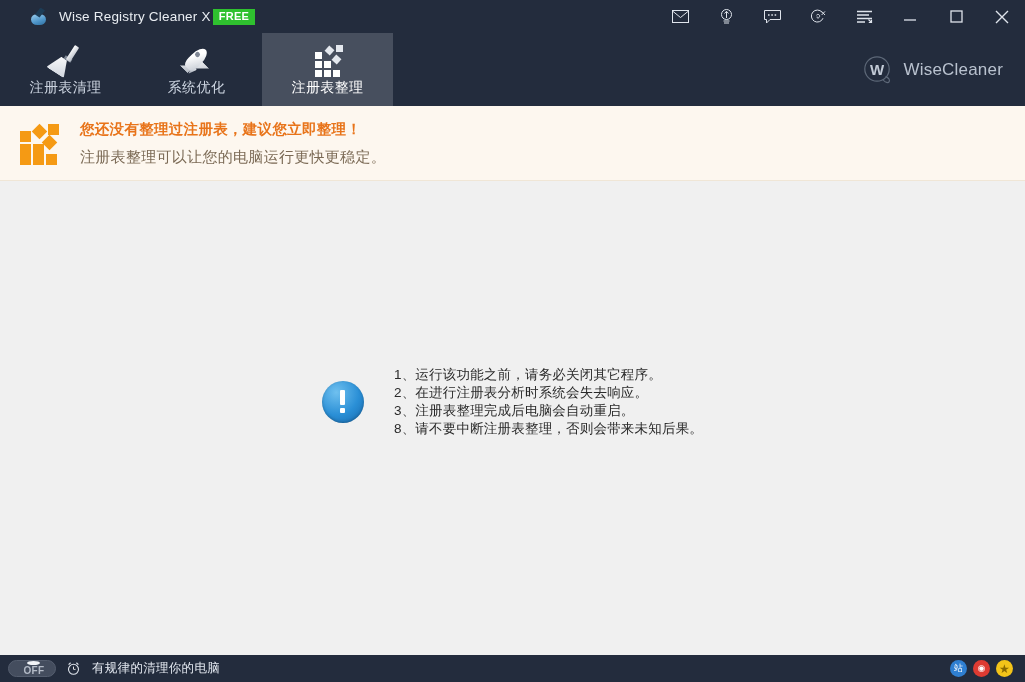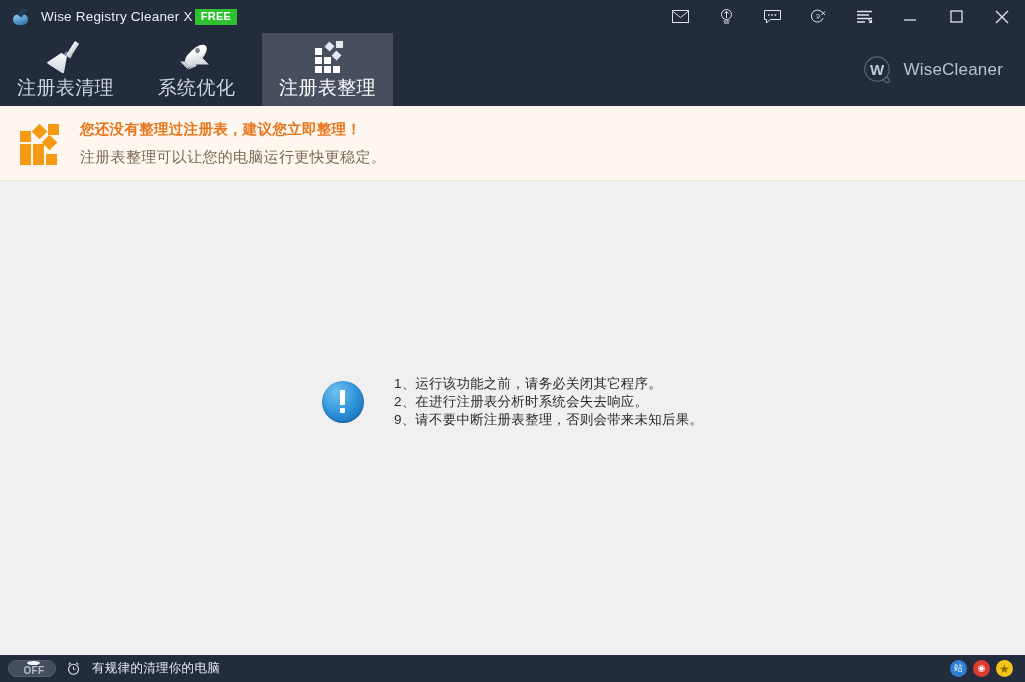--- a/index.html
+++ b/index.html
@@ -6,21 +6,21 @@
   html, body {
     width: 1025px; height: 682px;
     font-family: "Liberation Sans", "DejaVu Sans", sans-serif;
     overflow: hidden; background: #f0f0f0;
   }
   #app { position: relative; width: 1025px; height: 682px; display: flex; flex-direction: column; }
 
   
   .titlebar {
     height: 33px; background: #232c3d; display: flex; align-items: center;
-    flex: 0 0 33px; position: relative;
+    flex: 0 0 33px; position: relative; padding-left: 18px;
   }
   .app-icon { margin-left: 12px; width: 18px; height: 18px; position: relative; }
   .app-icon .disc {
     position: absolute; left: 1px; bottom: 1px; width: 15px; height: 11px;
     background: linear-gradient(160deg,#9fd2f2 0%,#4e95c9 60%,#2e6e9e 100%);
     border-radius: 50%/60%;
   }
   .app-icon .tool {
     position: absolute; left: 5px; top: 0px; width: 10px; height: 10px;
     background: #1d3c56; clip-path: polygon(55% 0,100% 30%,45% 100%,0 70%);
@@ -44,21 +44,21 @@
   
   .tabbar {
     height: 73px; background: #232c3d; display: flex; align-items: stretch;
     flex: 0 0 73px; position: relative;
   }
   .tab {
     width: 131px; display: flex; flex-direction: column; align-items: center;
     justify-content: center; cursor: pointer; gap: 3px; padding-top: 2px;
   }
   .tab.active { background: #474f5e; }
-  .tab-label { color: #ccd4e0; font-size: 19px; letter-spacing: .4px; }
+  .tab-label { color: #ccd4e0; font-size: 14px; letter-spacing: .4px; }
   .tab.active .tab-label { color: #ffffff; }
   .tab-icon { height: 32px; width: 46px; position: relative; }
 
   
   .ic-broom .handle {
     position: absolute; left: 27px; top: 1px; width: 5px; height: 17px;
     background: linear-gradient(100deg,#ffffff,#b9bfc9);
     transform: rotate(33deg); border-radius: 1px;
   }
   .ic-broom .band {
@@ -312,21 +312,22 @@
   <div class="main">
     <div class="notice">
       <div class="notice-icon">
         <div class="circ"></div>
           <div class="bang"></div>
           <div class="dot"></div>
       </div>
       <div class="notice-list">
         <div class="notice-item">1、运行该功能之前，请务必关闭其它程序。</div>
         <div class="notice-item">2、在进行注册表分析时系统会失去响应。</div>
-        <div class="notice-item">9、请不要中断注册表整理，否则会带来未知后果。</div>
+        <div class="notice-item">3、注册表整理完成后电脑会自动重启。</div>
+        <div class="notice-item">8、请不要中断注册表整理，否则会带来未知后果。</div>
       </div>
     </div>
   </div>
 
   <div class="statusbar">
     <div class="toggle">
       <div class="knob"></div>
       <div class="state">OFF</div>
     </div>
     <div class="alarm-icon">

